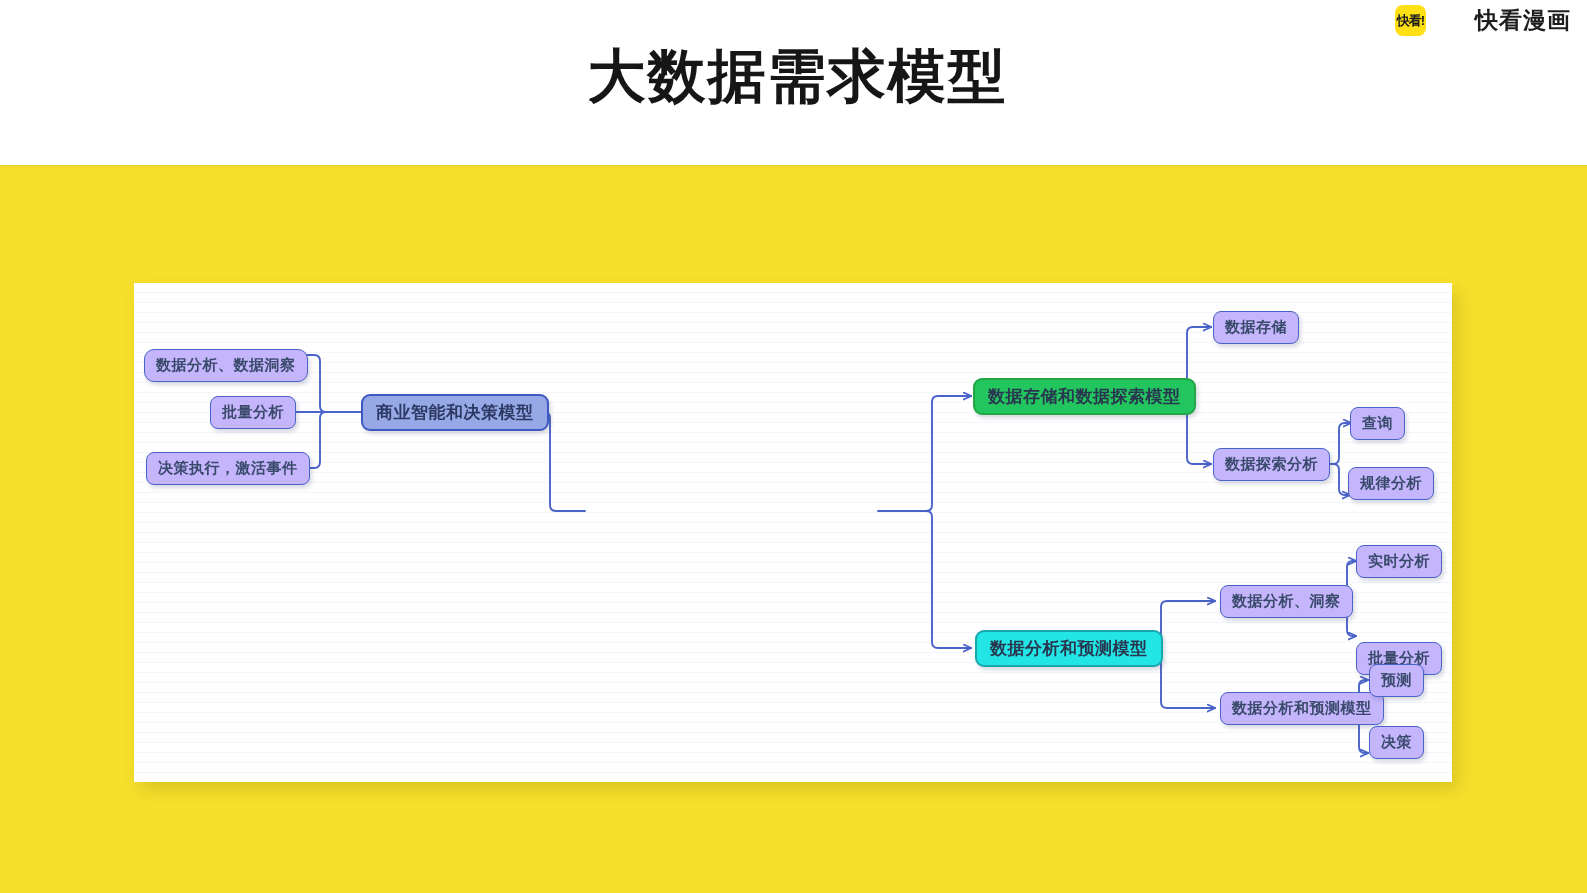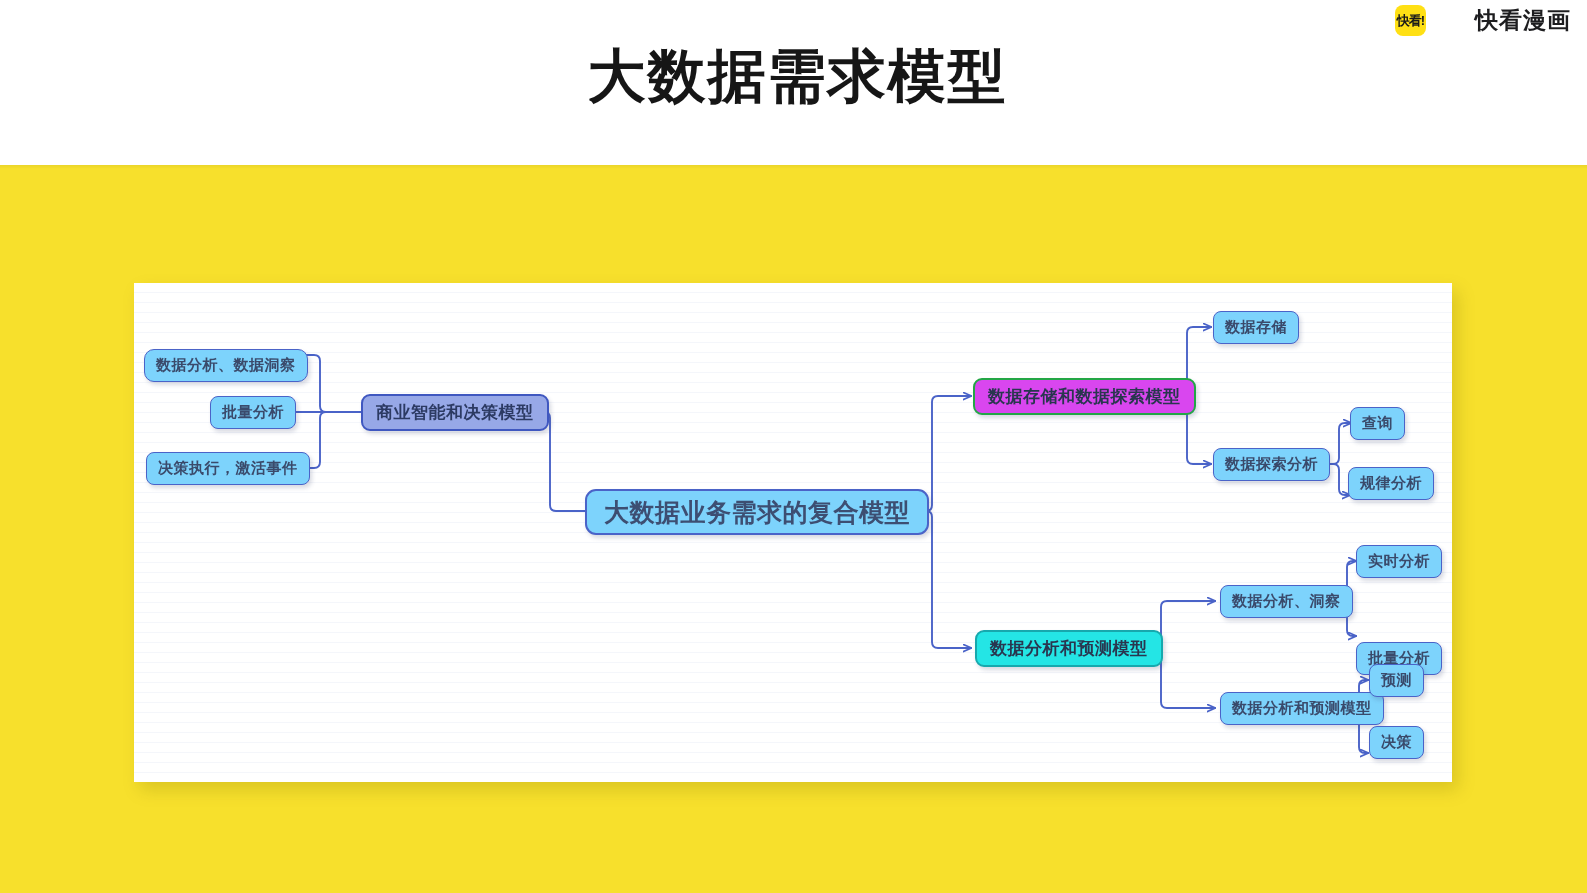--- a/index.html
+++ b/index.html
@@ -70,39 +70,39 @@
 
   
   .links { position: absolute; left: 0; top: 0; width: 1587px; height: 893px; pointer-events: none; }
 
   
   .node {
     position: absolute;
     display: flex; align-items: center; justify-content: center;
     border-radius: 9px;
     border: 1.6px solid #4a63c8;
-    background: #7dd3fc;
+    background: #c4b5fd;
     color: #3a4a6b;
     white-space: nowrap;
     box-shadow: 2px 3px 4px rgba(60,70,110,0.20);
     font-weight: 700;
     letter-spacing: 0.5px;
   }
   .node.leaf { font-size: 15px; padding: 0 11px; height: 33px; border-radius: 8px; }
   .node.root {
     font-size: 25px; padding: 0 17px; height: 46px;
     border-radius: 11px; border-width: 2px;
     color: #3d4e72;
   }
   .node.branch-blue {
     background: #97a8e7; border-color: #3f57c0; color: #2c3a63;
     font-size: 17px; height: 37px; padding: 0 13px; border-width: 2px;
   }
   .node.branch-green {
-    background: #d946ef; border-color: #23a646; color: #29364f;
+    background: #22c55e; border-color: #23a646; color: #29364f;
     font-size: 17px; height: 37px; padding: 3px 13px; border-width: 2px;
   }
   .node.branch-cyan {
     background: #24e5e5; border-color: #17a8ad; color: #29364f;
     font-size: 17px; height: 37px; padding: 0 13px; border-width: 2px;
   }
 </style>
 </head>
 <body>
 
@@ -156,21 +156,20 @@
       <path d="M1325,601 L1341,601"></path>
       <path d="M1341,601 Q1347,601 1347,595 L1347,567 Q1347,561 1353,561 L1356,561" marker-end="url(#arw)"></path>
       <path d="M1341,601 Q1347,601 1347,607 L1347,630 Q1347,636 1353,636 L1356,636" marker-end="url(#arw)"></path>
 
       <path d="M1341,708 L1353,708"></path>
       <path d="M1353,708 Q1359,708 1359,702 L1359,686 Q1359,680 1365,680 L1368,680" marker-end="url(#arw)"></path>
       <path d="M1353,708 Q1359,708 1359,714 L1359,747 Q1359,753 1365,753 L1368,753" marker-end="url(#arw)"></path>
     </g>
   </svg>
 
-  <div class="node root" style="left:585px; top:489px;">大数据业务需求的复合模型</div>
 
   <div class="node branch-blue" style="left:361px; top:394px;">商业智能和决策模型</div>
   <div class="node leaf" style="left:144px; top:349px;border-radius:10px;">数据分析、数据洞察</div>
   <div class="node leaf" style="left:210px; top:396px;">批量分析</div>
   <div class="node leaf" style="left:146px; top:452px;">决策执行，激活事件</div>
 
   <div class="node branch-green" style="left:973px; top:378px;">数据存储和数据探索模型</div>
   <div class="node leaf" style="left:1213px; top:311px;">数据存储</div>
   <div class="node leaf" style="left:1213px; top:448px;">数据探索分析</div>
   <div class="node leaf" style="left:1350px; top:407px;">查询</div>

